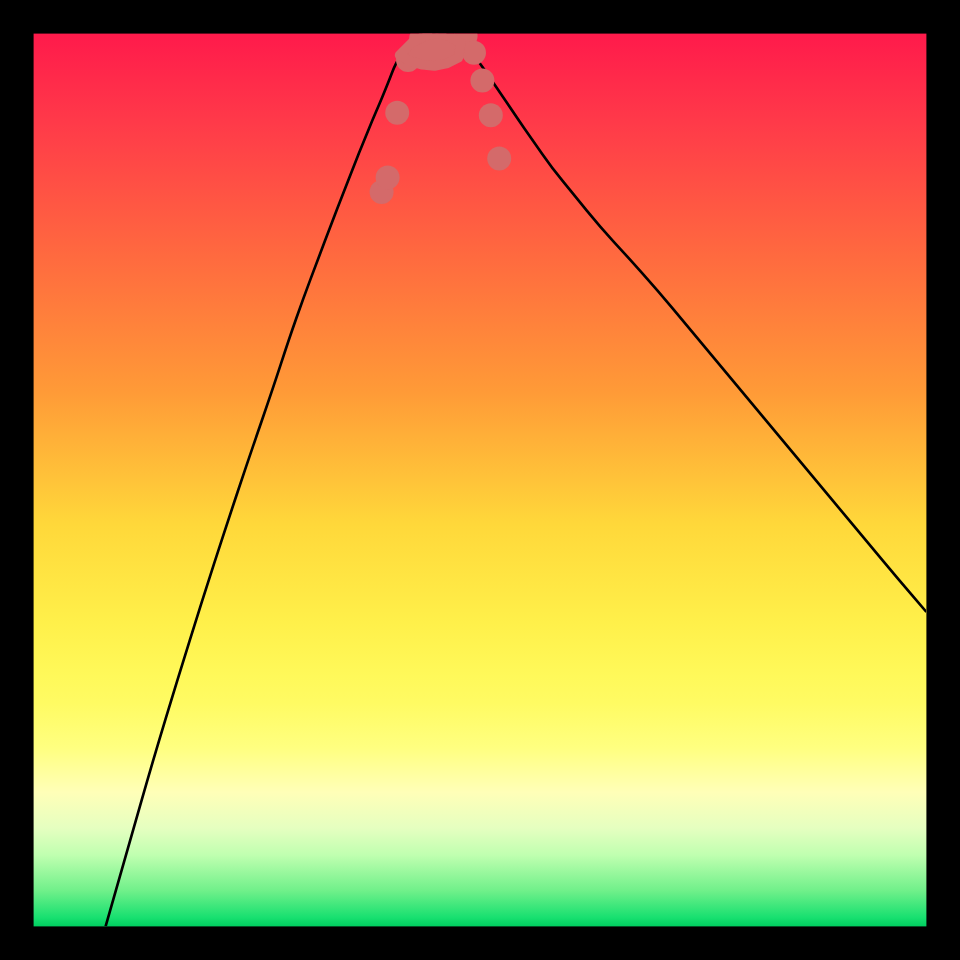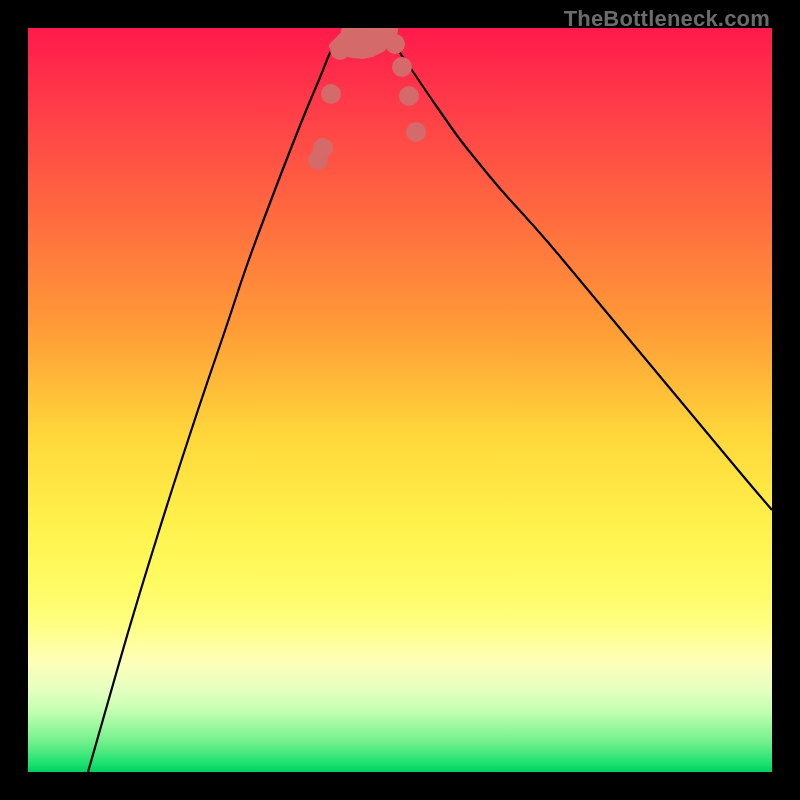--- a/index.html
+++ b/index.html
@@ -57,21 +57,20 @@
   svg.curves {
     position: absolute;
     left: 0;
     top: 0;
   }
 </style>
 </head>
 <body>
 
 <div class="frame">
-  <div class="watermark">TheBottleneck.com</div>
   <div class="plot">
     <svg class="curves" width="744" height="744" viewBox="0 0 744 744">
       <g>
           <path d="M 60 744 Q 60 744 70 709 Q 80 674 90 639 Q 100 604 110 571 Q 120 538 130 506 Q 140 474 150 443 Q 160 412 170 382 Q 180 352 190 323 Q 200 294 206.5 274 Q 213 254 219 237 Q 225 220 231 204 Q 237 188 242.5 173.5 Q 248 159 253 146 Q 258 133 262.5 121.5 Q 267 110 271 100 Q 275 90 278.5 81.5 Q 282 73 285 66 Q 288 59 290.5 53 Q 293 47 295 42 Q 297 37 298.5 33 Q 300 29 301.5 26 Q 303 23 304.5 20.5 Q 306 18 308 14.5 Q 310 11 313 8 Q 316 5 319.5 3.5 L 323 2" fill="none" stroke="#000000" stroke-width="2.2"></path>
           <path d="M 744 482 Q 744 482 732 468 Q 720 454 707.5 439 Q 695 424 682.5 409 Q 670 394 657.5 379 Q 645 364 632.5 349 Q 620 334 607.5 319 Q 595 304 582.5 289 Q 570 274 557.5 259 Q 545 244 532.5 229 Q 520 214 507.5 200 Q 495 186 483.5 173.5 Q 472 161 461 147.5 Q 450 134 441 123 Q 432 112 424 100.5 Q 416 89 409 79 Q 402 69 396 60 Q 390 51 384.5 43 Q 379 35 374.5 28.5 Q 370 22 366 17 Q 362 12 361 10.5 Q 360 9 358 6 L 356 3" fill="none" stroke="#000000" stroke-width="2.2"></path>
           <circle cx="290" cy="132" r="10" fill="#d46a6a"></circle>
           <circle cx="295" cy="120" r="10" fill="#d46a6a"></circle>
           <circle cx="303" cy="66" r="10" fill="#d46a6a"></circle>
           <circle cx="312" cy="22" r="10" fill="#d46a6a"></circle>
           <circle cx="323" cy="4" r="10" fill="#d46a6a"></circle>

